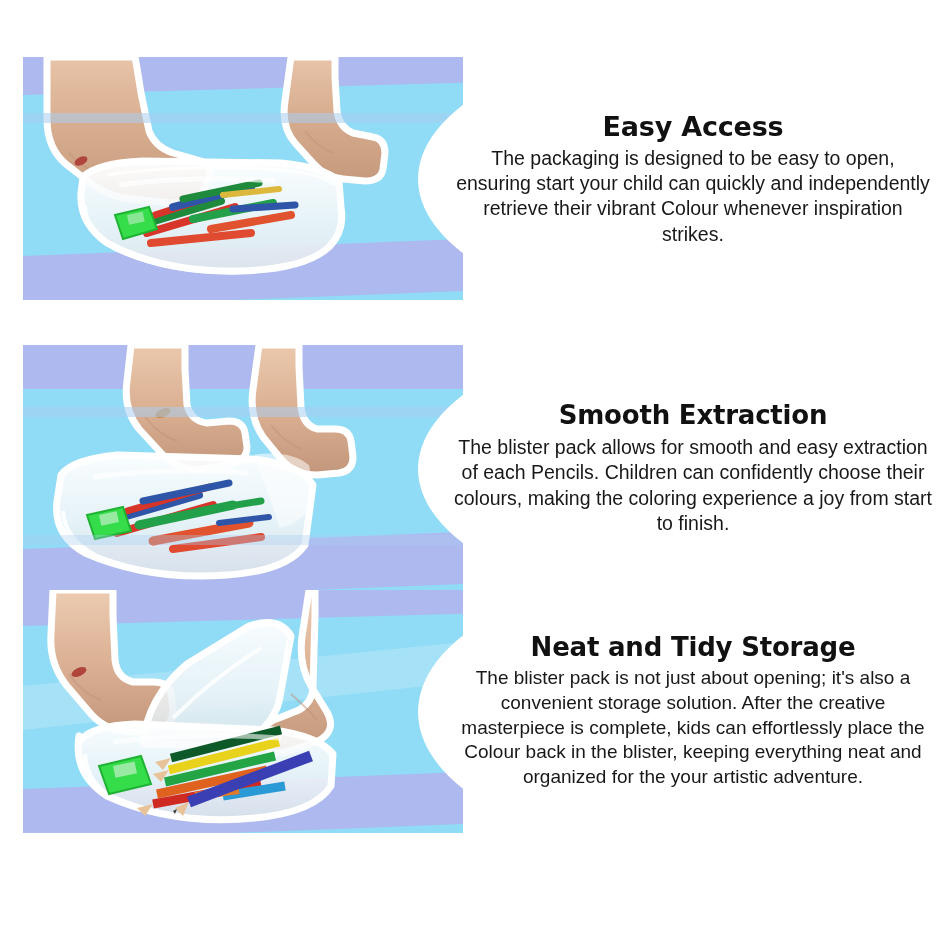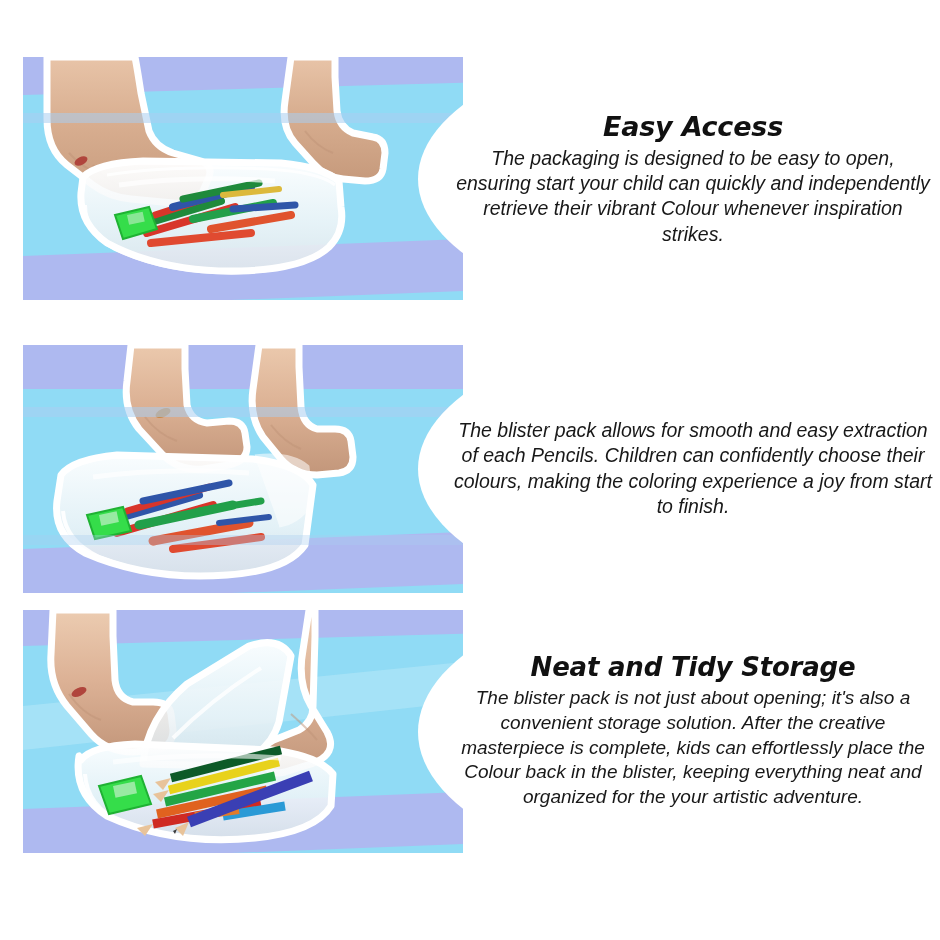--- a/index.html
+++ b/index.html
@@ -13,25 +13,24 @@
     position: relative;
     width: 940px; height: 940px;
     background: #ffffff;
   }
 
   
   .feature {
     position: absolute;
     left: 23px;
     width: 894px;
-    font-style: italic;
   }
   .feature-1 { top: 57px;  height: 243px; }
   .feature-2 { top: 345px; height: 248px; }
-  .feature-3 { top: 610px; height: 243px; }
+  .feature-3 { top: 590px; height: 243px; }
 
   
   .photo {
     position: absolute;
     left: 0; top: 0;
     width: 440px; height: 100%;
     overflow: hidden;
   }
   .photo-bg {
     position: absolute; inset: 0;
@@ -250,20 +249,21 @@
         </svg>
       </div>
 
       <div class="band-mid-line" style="top:62px"></div>
       <div class="band-mid-line" style="top:190px;opacity:.35"></div>
     </div>
 
     <div class="copy-circle"></div>
 
     <div class="copy">
+      <h2>Smooth Extraction</h2>
       <p>The blister pack allows for smooth and easy extraction of each Pencils. Children can confidently choose their colours, making the coloring experience a joy from start to finish.</p>
     </div>
   </div>
 
   <div class="feature feature-3">
 
     <div class="photo">
       <div class="photo-bg"></div>
       <div class="band-top slant" style="height:40px;top:-4px"></div>
       <div class="band-bottom slant"></div>

